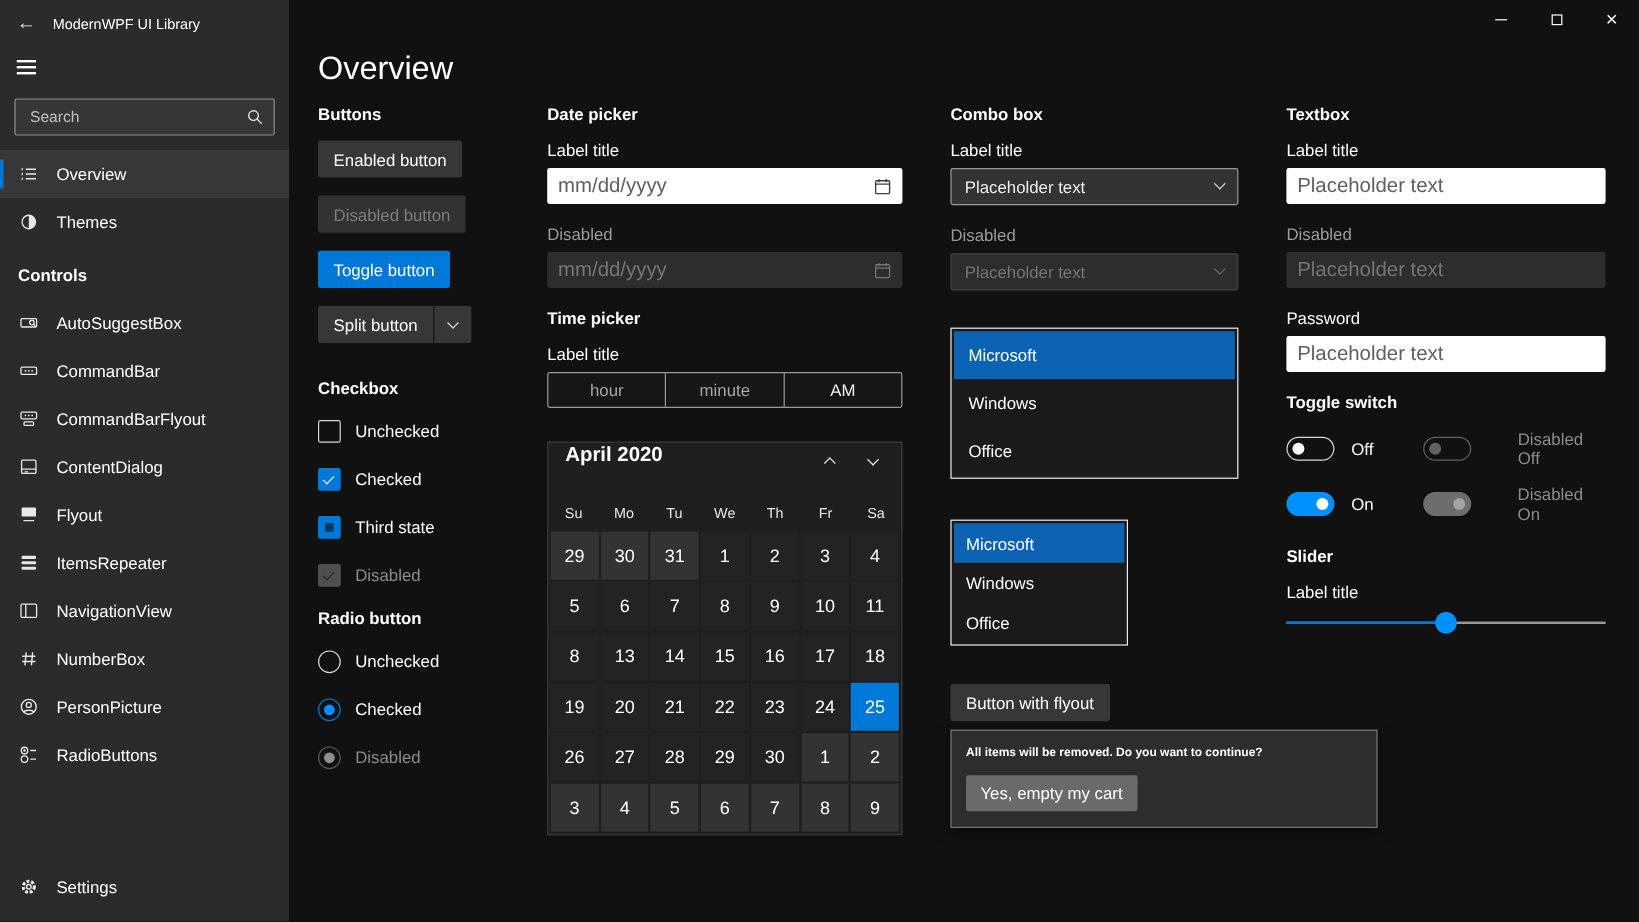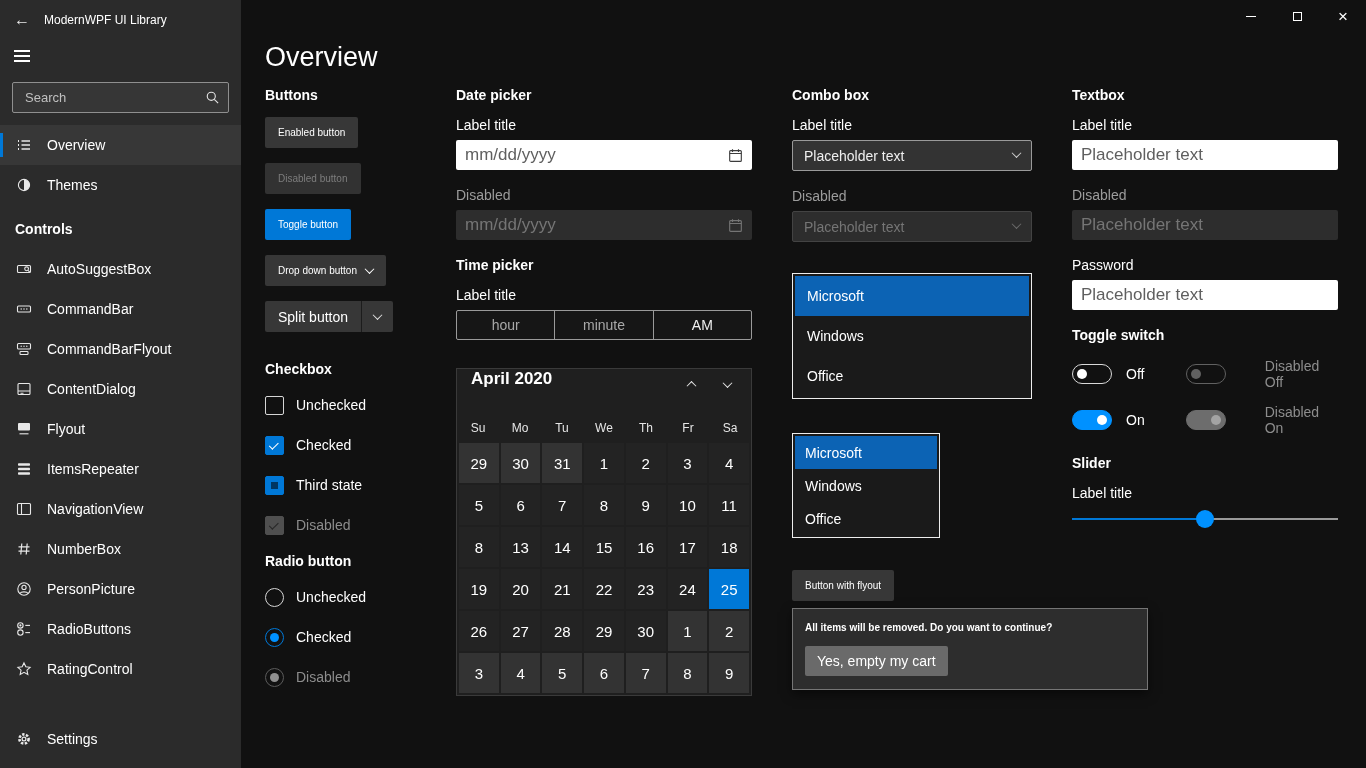--- a/index.html
+++ b/index.html
@@ -51,21 +51,21 @@
   .col2{width:296px;margin-right:40px;}
   .col3{width:240px;margin-right:40px;}
   .col4{width:266px;}
 
   .section-h{font-size:14px;font-weight:700;margin:0 0 14px 0;}
   .mt-sec{margin-top:14px;}
   .field-label{margin:0 0 7px 0;font-size:14px;}
   .field-label.gray{color:#9c9c9c;}
 
   
-  .btn{display:inline-flex;align-items:center;gap:9px;height:31px;padding:0 13px;background:#373737;color:#fff;border:none;border-radius:2px;font-size:10px;font-family:inherit;margin:0 0 15px 0;cursor:default;}
+  .btn{display:inline-flex;align-items:center;gap:9px;height:31px;padding:0 13px;background:#373737;color:#fff;border:none;border-radius:2px;font-size:14px;font-family:inherit;margin:0 0 15px 0;cursor:default;}
   .btn.disabled{color:#7d7d7d;background:#323232;}
   .btn.accent{background:var(--accent);}
   .chevron{display:inline-block;width:7px;height:7px;border-right:1.5px solid currentColor;border-bottom:1.5px solid currentColor;}
   .chevron.down{transform:rotate(45deg) translate(-1px,-1px);}
   .chevron.up{transform:rotate(-135deg) translate(-1px,-1px);}
   .split{display:inline-flex;height:31px;margin-bottom:15px;border-radius:2px;overflow:hidden;}
   .split-main{background:#373737;display:flex;align-items:center;padding:0 13px;}
   .split-sep{width:1px;background:#1c1c1c;}
   .split-chev{background:#373737;width:31px;display:flex;align-items:center;justify-content:center;color:#e0e0e0;}
 
@@ -291,28 +291,20 @@
               <svg viewBox="0 0 16 16" width="16" height="16" fill="none" stroke="currentColor" stroke-width="1.1">
                 <circle cx="4.4" cy="4.4" r="2.7"></circle>
                 <circle cx="4.4" cy="4.4" r="1.1" fill="currentColor" stroke="none"></circle>
                 <path d="M9.3 4.4H14"></path>
                 <circle cx="4.4" cy="11.6" r="2.7"></circle>
                 <path d="M9.3 11.6H14"></path>
               </svg>
             </span>
             <span class="nav-label">RadioButtons</span>
           </div>
-          <div class="nav-item">
-            <span class="icon">
-              <svg viewBox="0 0 16 16" width="16" height="16" fill="none" stroke="currentColor" stroke-width="1.1">
-                <path d="M8 1.9l1.85 3.9 4.25.5-3.15 2.9.85 4.2L8 11.3l-3.8 2.1.85-4.2L1.9 6.3l4.25-.5z"></path>
-              </svg>
-            </span>
-            <span class="nav-label">RatingControl</span>
-          </div>
         </div>
     </nav>
     <div class="nav-item settings-item">
       <span class="icon">
           <svg viewBox="0 0 16 16" width="16" height="16" fill="none" stroke="currentColor">
             <circle cx="8" cy="8" r="4.6" stroke-width="2.6" stroke-dasharray="2.4 1.45"></circle>
             <circle cx="8" cy="8" r="1.9" stroke-width="1.2"></circle>
           </svg>
         </span>
       <span class="nav-label">Settings</span>
@@ -334,26 +326,20 @@
 
     <h1 class="page-title">Overview</h1>
 
     <div class="columns">
 
       <section class="col col1">
         <h2 class="section-h">Buttons</h2>
         <div><button class="btn">Enabled button</button></div>
         <div><button class="btn disabled">Disabled button</button></div>
         <div><button class="btn accent">Toggle button</button></div>
-        <div>
-          <button class="btn">
-            <span>Drop down button</span>
-            <span class="chevron down"></span>
-          </button>
-        </div>
         <div class="split">
           <span class="split-main">Split button</span>
           <span class="split-sep"></span>
           <span class="split-chev">
               <span class="chevron down"></span>
             </span>
         </div>
 
         <h2 class="section-h mt-sec">Checkbox</h2>
         <div class="opt-row">

